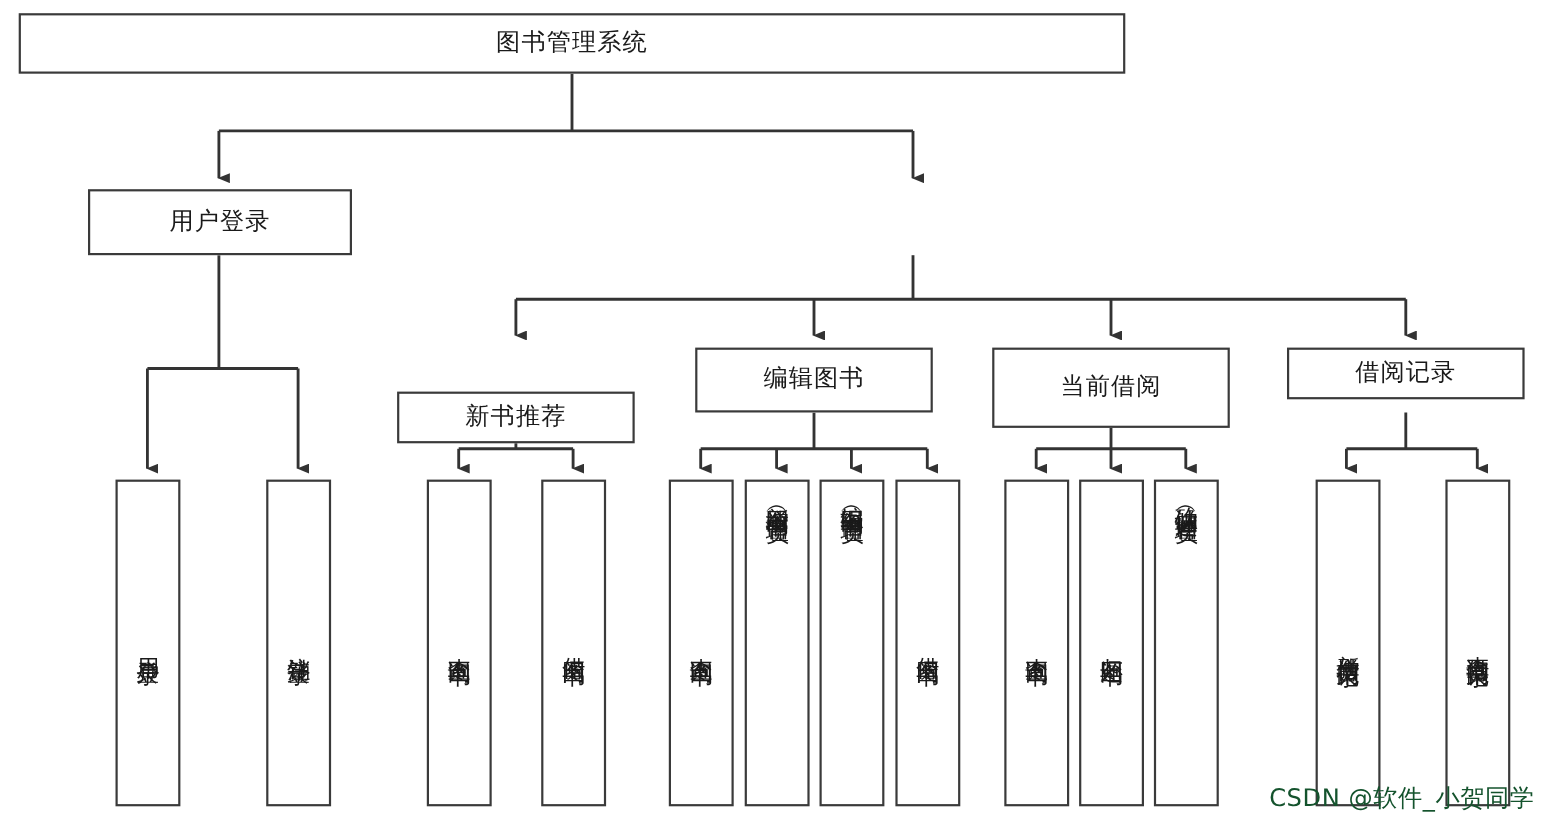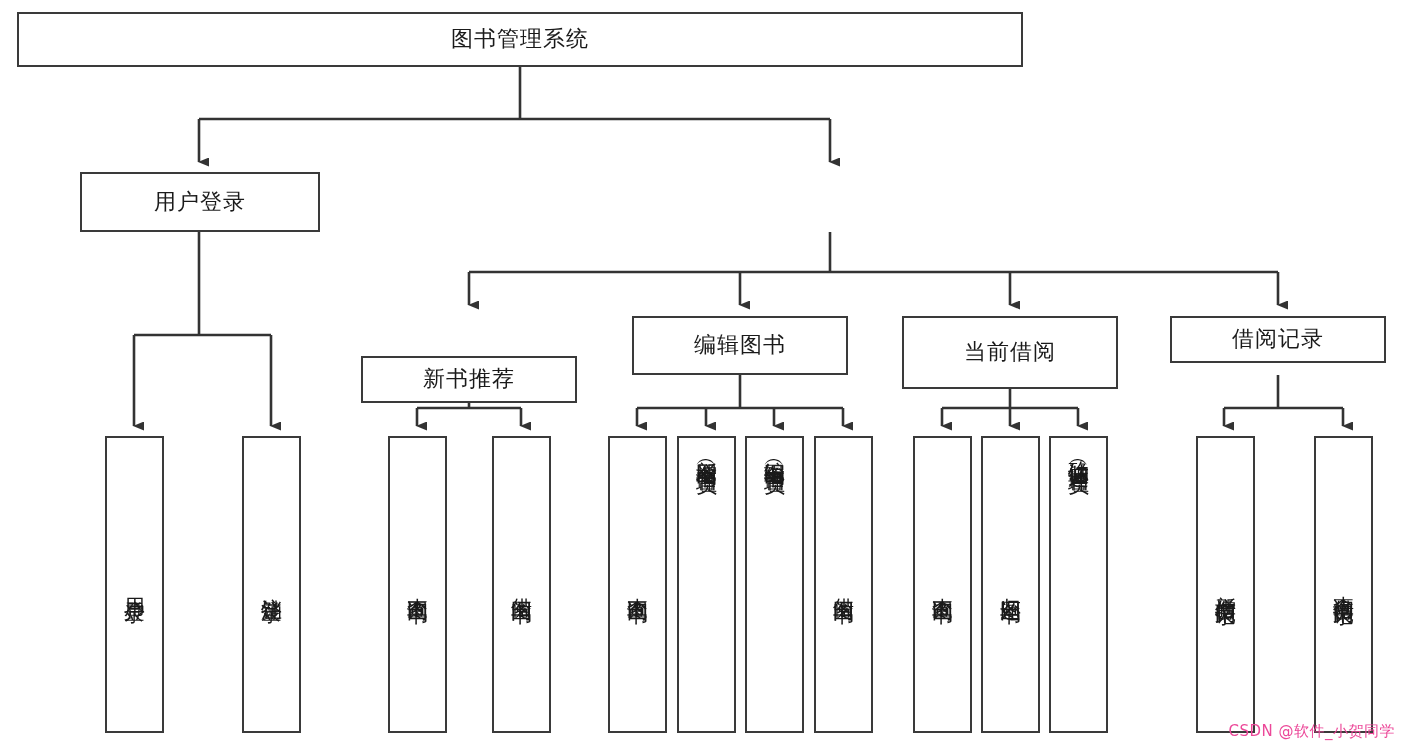--- a/index.html
+++ b/index.html
@@ -55,22 +55,22 @@
     white-space: nowrap;
   }
   .node.vertical.centered {
     align-items: center;
     padding-top: 0;
   }
   .watermark {
     position: absolute;
     right: 10px;
     bottom: 6px;
-    font-size: 15px;
-    color: #ec4899;
+    font-size: 22px;
+    color: #14532d;
     white-space: nowrap;
     letter-spacing: 0.5px;
   }
 </style>
 </head>
 <body>
 
 <div id="diagram-root">
 
   <svg class="connectors" viewBox="0 0 1405 747" xmlns="http://www.w3.org/2000/svg">

